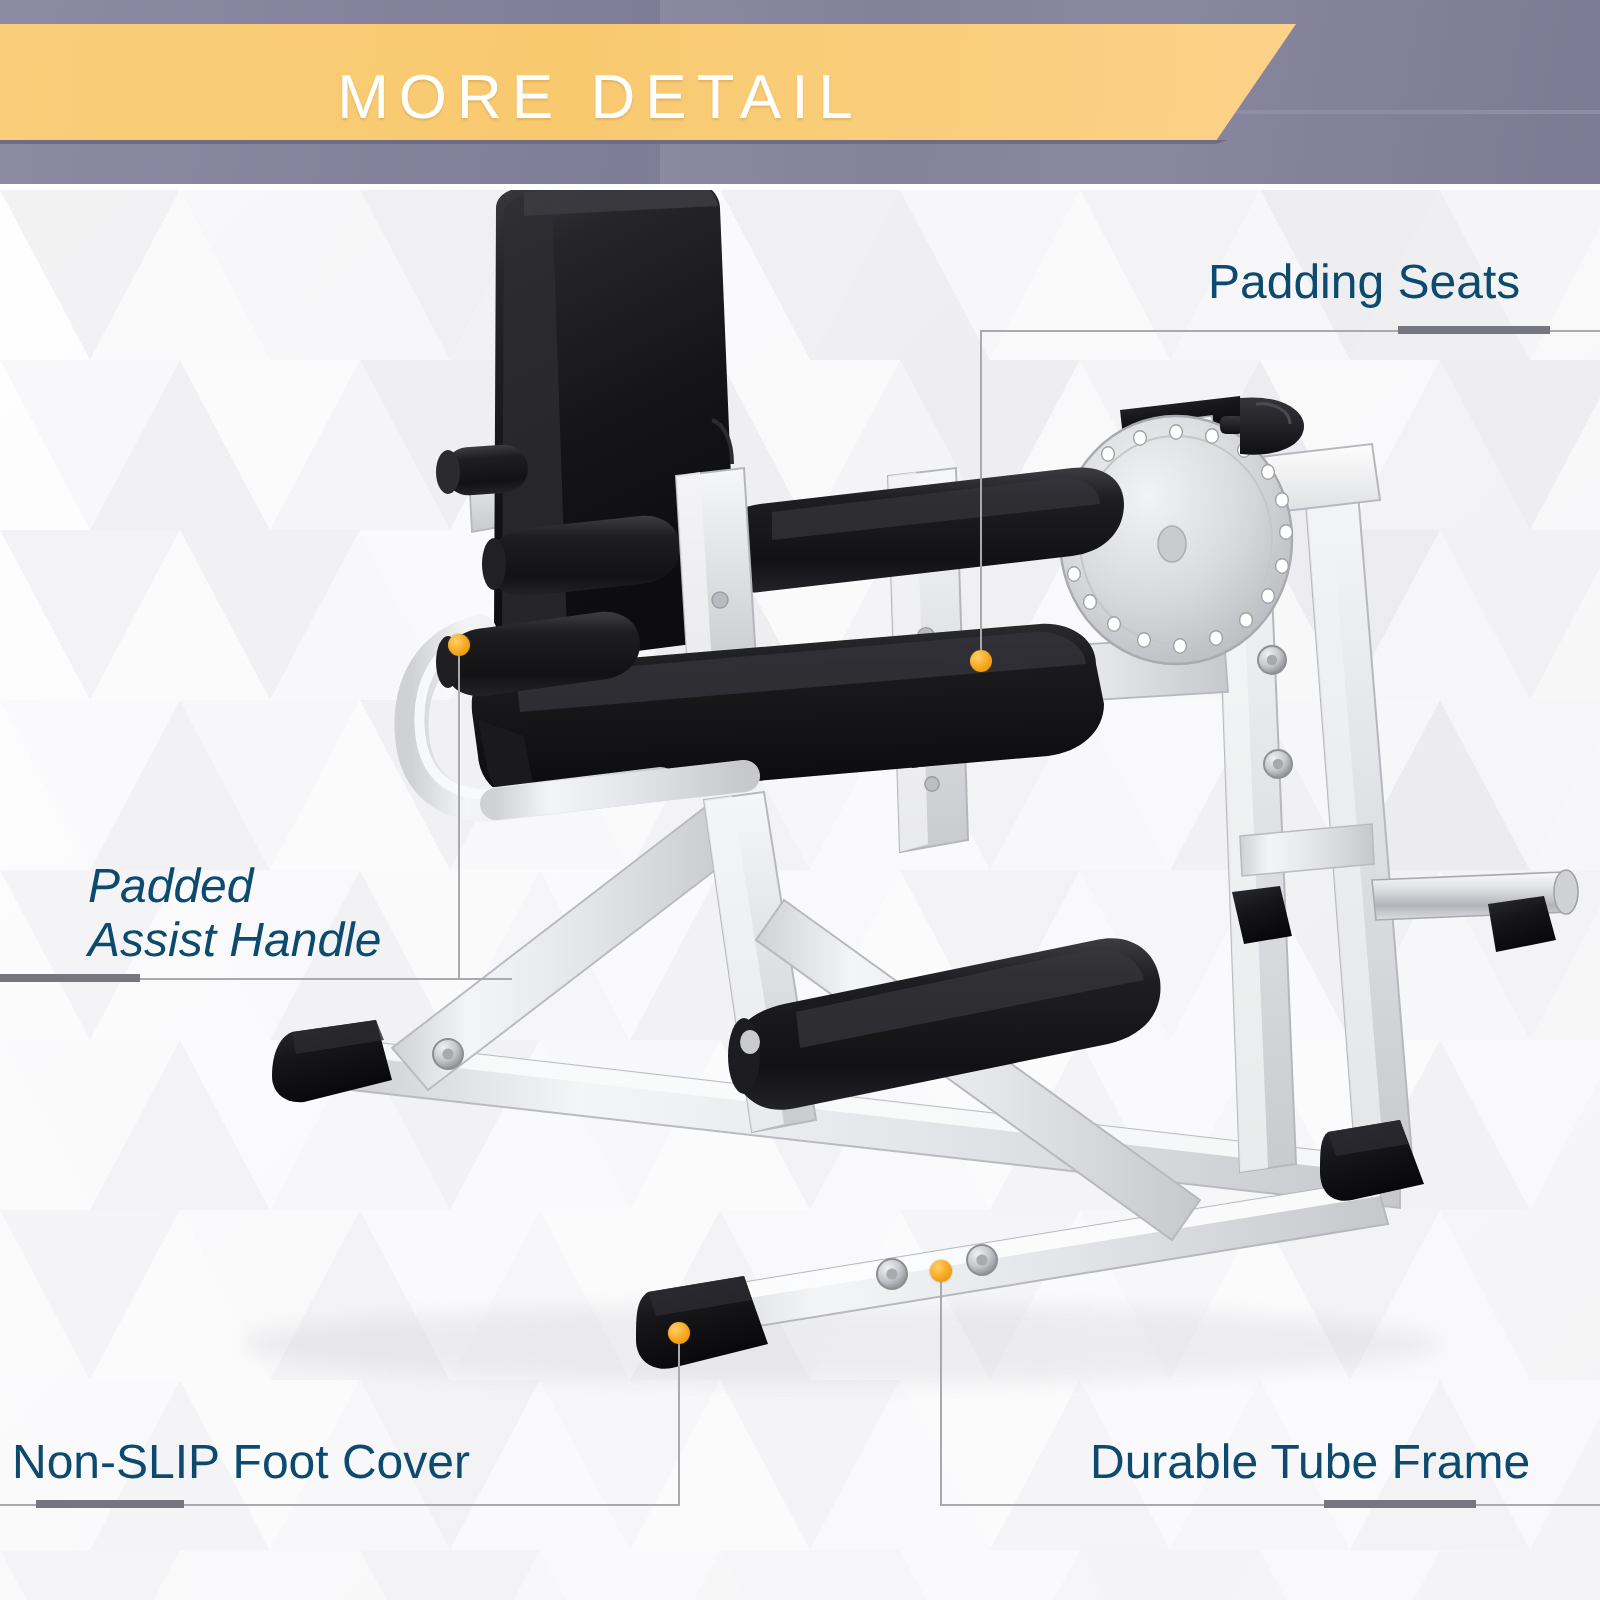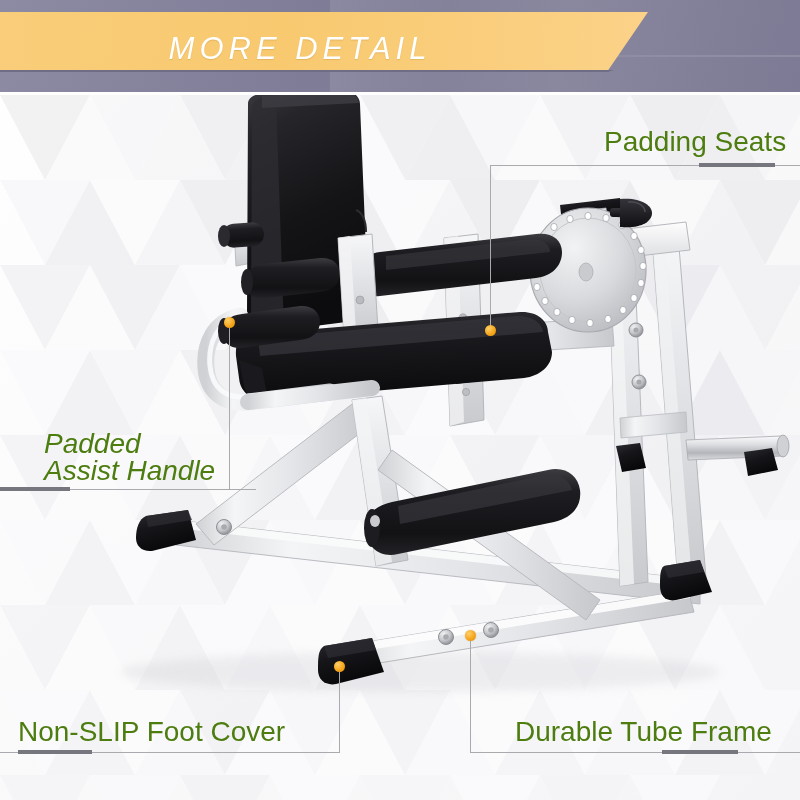--- a/index.html
+++ b/index.html
@@ -83,28 +83,27 @@
     height: 74px;
     display: flex;
     align-items: center;
     justify-content: center;
     color: #ffffff;
     font-size: 31px;
     letter-spacing: 5px;
     font-weight: 400;
     text-shadow: 0 1px 1px rgba(160,120,40,0.25);
     white-space: nowrap;
-    font-style: italic;
   }
 
   
   .callout-text {
     position: absolute;
-    color: #4d7c0f;
-    font-size: 28px;
+    color: #0c4a6e;
+    font-size: 24px;
     font-weight: 400;
     line-height: 27px;
     white-space: pre-line;
   }
 
   .rule {
     position: absolute;
     height: 1px;
     background: #a9a9ae;
   }
@@ -576,25 +575,25 @@
   <div class="leader leader-v" style="left:490px; top:165px; height:166px;"></div>
   <div class="dot" style="left:485px; top:325px;"></div>
 
   <div class="callout-text" style="left:44px; top:430px;font-style:italic;">Padded
 Assist Handle</div>
   <div class="rule" style="left:0px; top:489px; width:256px;"></div>
   <div class="rule-bold" style="left:0px; top:487px; width:70px;"></div>
   <div class="leader leader-v" style="left:229px; top:327px; height:162px;"></div>
   <div class="dot" style="left:224px; top:317px;"></div>
 
-  <div class="callout-text" style="left:18px; top:718px;">Non-SLIP Foot Cover</div>
+  <div class="callout-text" style="left:6px; top:718px;">Non-SLIP Foot Cover</div>
   <div class="rule" style="left:0px; top:752px; width:340px;"></div>
   <div class="rule-bold" style="left:18px; top:750px; width:74px;"></div>
   <div class="leader leader-v" style="left:339px; top:670px; height:82px;"></div>
   <div class="dot" style="left:334px; top:661px;"></div>
 
-  <div class="callout-text" style="left:515px; top:718px;">Durable Tube Frame</div>
+  <div class="callout-text" style="left:545px; top:718px;">Durable Tube Frame</div>
   <div class="rule" style="left:470px; top:752px; width:330px;"></div>
   <div class="rule-bold" style="left:662px; top:750px; width:76px;"></div>
   <div class="leader leader-v" style="left:470px; top:640px; height:112px;"></div>
   <div class="dot" style="left:465px; top:630px;"></div>
 
 </div>
 
 </body></html>

